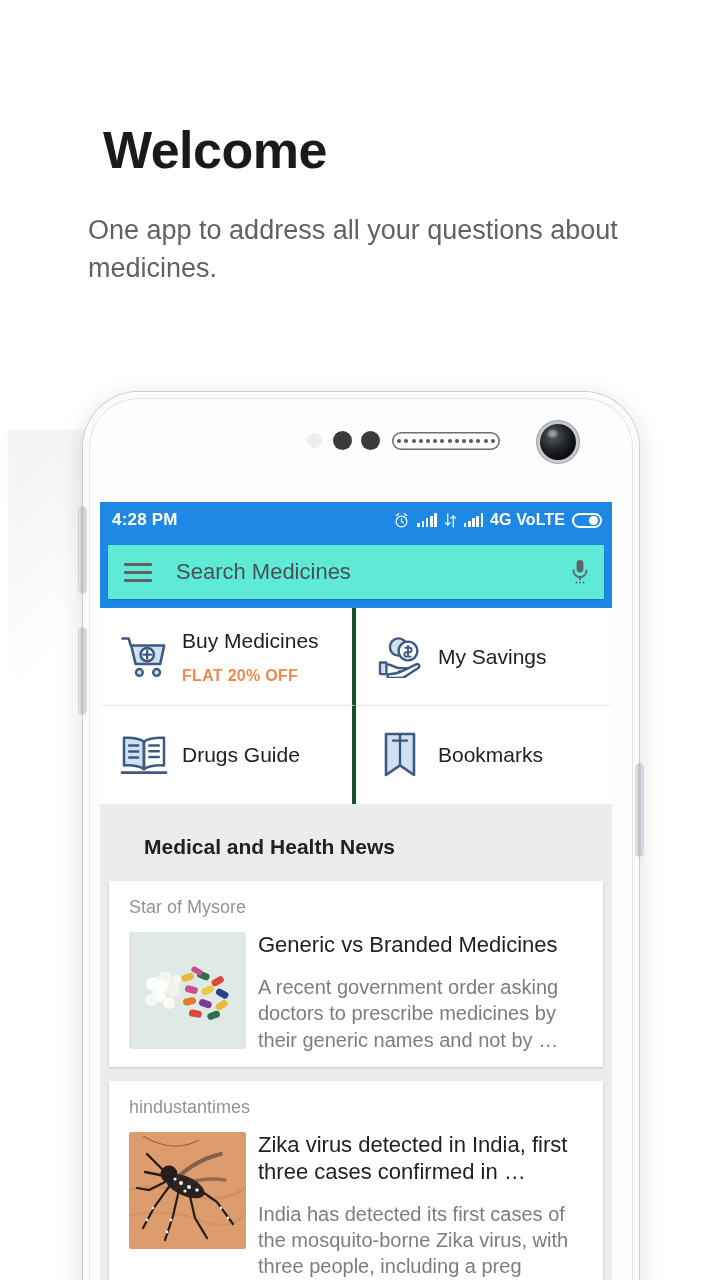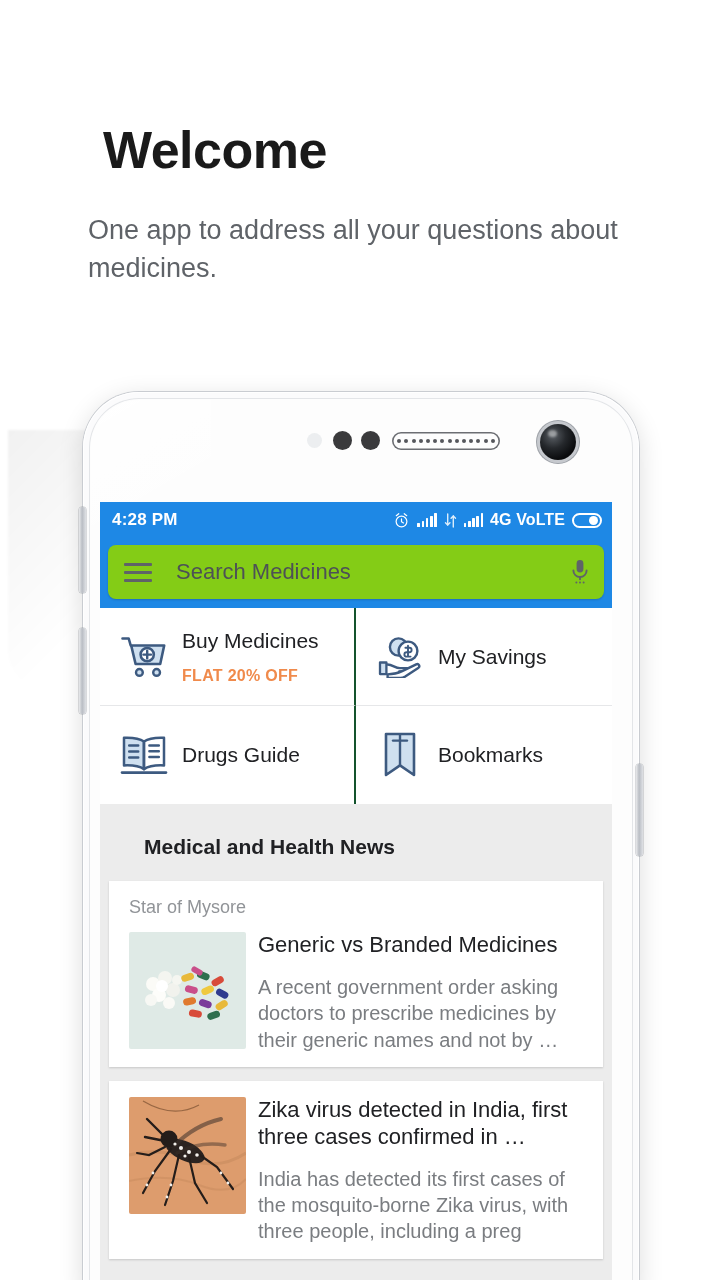--- a/index.html
+++ b/index.html
@@ -128,38 +128,38 @@
     position:relative; display:flex; align-items:center; justify-content:flex-end;
     padding-right:2px;
   }
   .battery::after {
     content:""; width:9px; height:9px; border-radius:50%; background:#fff; display:block;
   }
 
   
   .searchwrap { background:#1e88e5; padding:7px 8px 9px; }
   .searchbar {
-    background:#84cc16; height:54px; border-radius:8px;
+    background:#5eead4; height:54px; border-radius:0;
     display:flex; align-items:center; padding:0 14px 0 16px;
     box-shadow:0 1px 2px rgba(0,0,0,0.18);
   }
   .hamburger { width:28px; display:flex; flex-direction:column; gap:5px; cursor:pointer; }
   .hamburger span { display:block; height:3px; background:#5f6368; border-radius:1px; }
   .search-placeholder {
     flex:1; margin-left:24px; font-size:22px; color:#4d5156; font-weight:400;
   }
   .ic-mic { width:20px; height:26px; display:block; }
 
   
   .grid { display:grid; grid-template-columns:1fr 1fr; background:#fff; }
   .gcell {
     height:98px; display:flex; align-items:center; padding-left:18px;
     border-bottom:1px solid #e6e7e9; cursor:pointer;
   }
-  .gcell.left { border-right:2px solid #14532d; }
+  .gcell.left { border-right:4px solid #14532d; }
   .gicon { width:52px; flex:0 0 52px; display:flex; align-items:center; justify-content:center; }
   .gicon svg { display:block; }
   .gtext { margin-left:12px; }
   .glabel { font-size:21px; color:#202124; line-height:1.2; }
   .gsub { font-size:16px; color:#f08a4b; font-weight:700; margin-top:14px; letter-spacing:0.3px; }
 
   
   .news { background:#ececec; padding:0 0 10px; min-height:260px; }
   .news-head { font-size:21px; font-weight:700; color:#202124; padding:31px 0 22px 44px; }
   .card {
@@ -368,20 +368,21 @@
             </svg>
           </div>
           <div>
             <div class="card-title">Generic vs Branded Medicines</div>
             <div class="card-desc">A recent government order asking doctors to prescribe medicines by their generic names and not by …</div>
           </div>
         </div>
       </div>
 
       <div class="card">
+        <div class="card-src">hindustantimes</div>
         <div class="card-body">
           <div class="thumb">
             <svg viewBox="0 0 117 117" preserveAspectRatio="none">
               <rect width="117" height="117" fill="#dd9c6d"></rect>
               <path d="M0 58 Q30 50 60 62 T117 56" stroke="#c4875b" stroke-width="3" fill="none" opacity="0.5"></path>
               <path d="M0 84 Q40 76 70 88 T117 82" stroke="#c4875b" stroke-width="2" fill="none" opacity="0.4"></path>
               <path d="M14 4 Q44 22 70 8" stroke="#6b4428" stroke-width="1.3" fill="none" opacity="0.6"></path>
               <ellipse cx="56" cy="54" rx="21" ry="9.5" fill="#2b2320" transform="rotate(24 56 54)"></ellipse>
               <circle cx="40" cy="42" r="8.5" fill="#241d1a"></circle>
               <path d="M34 38 18 22M36 44 16 40" stroke="#241d1a" stroke-width="2.4" stroke-linecap="round"></path>

